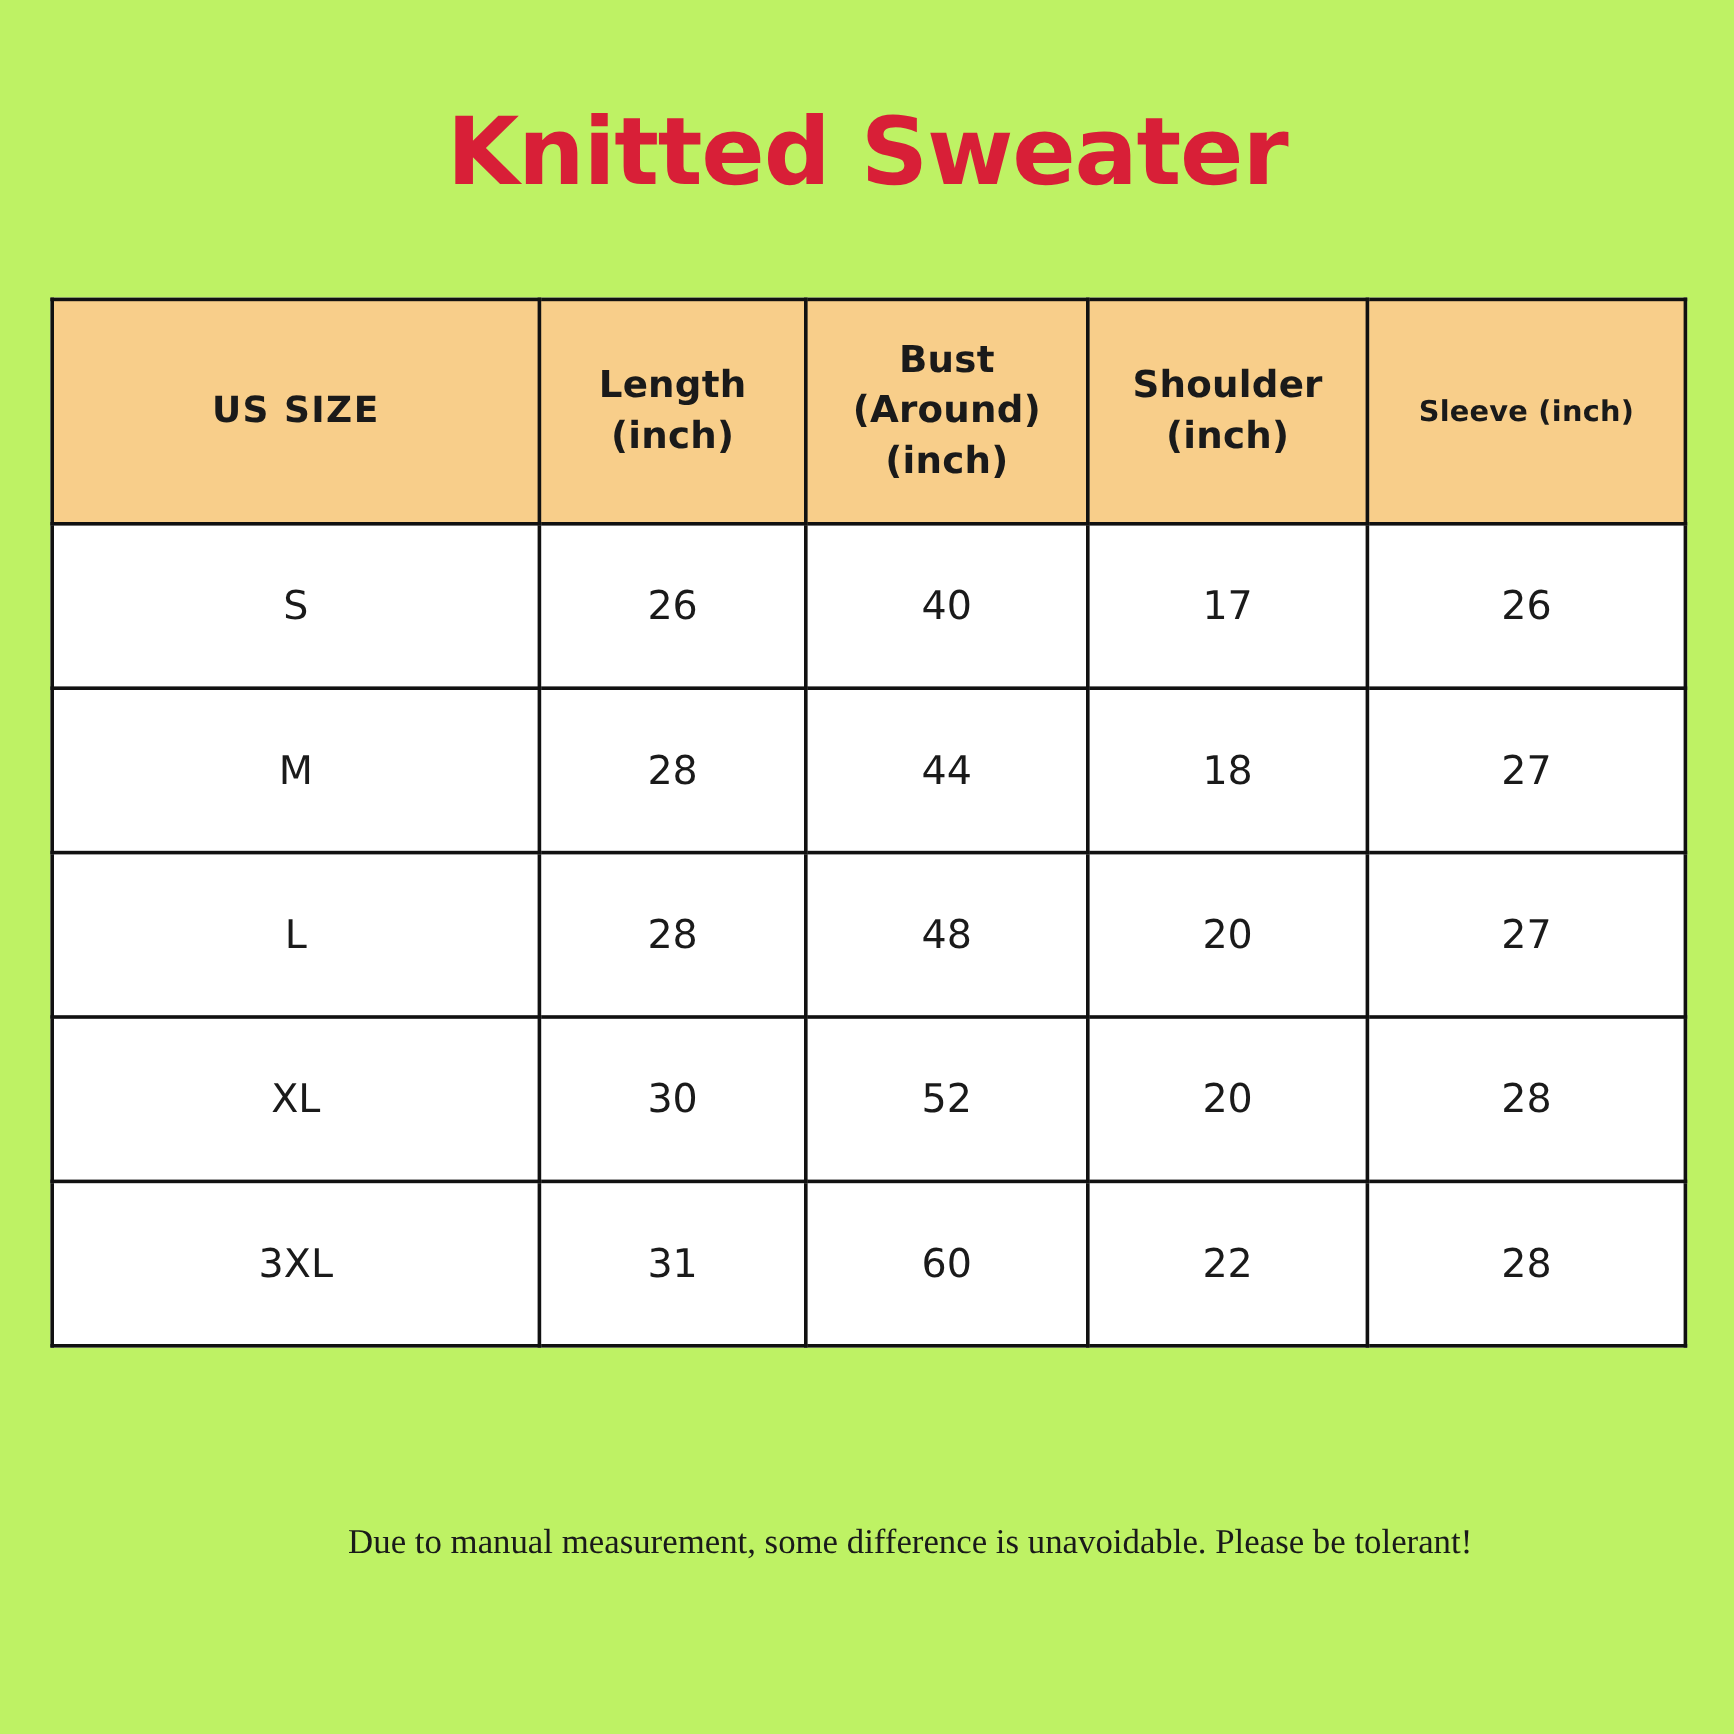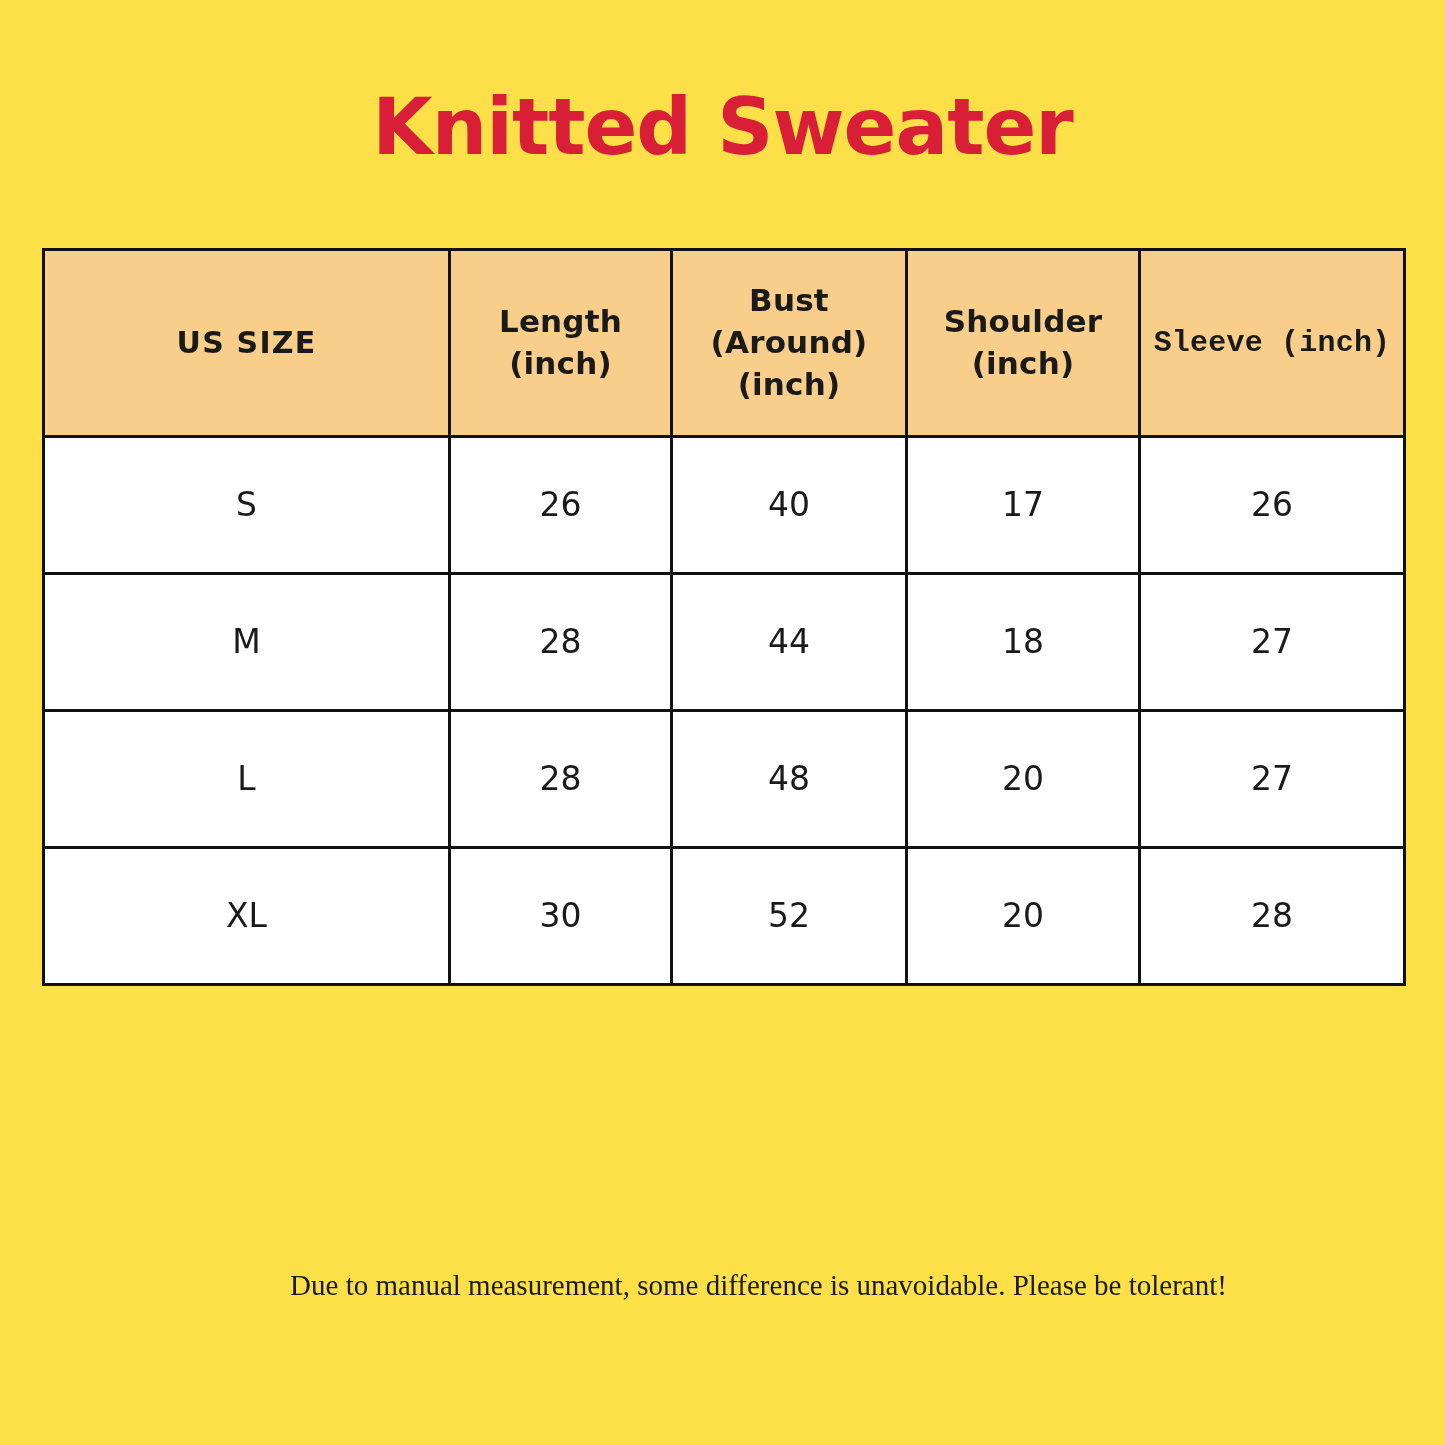--- a/index.html
+++ b/index.html
@@ -11,21 +11,21 @@
     height: 1445px;
     background: #ffffff;
     font-family: "Liberation Sans", sans-serif;
     overflow: hidden;
   }
 
   .page {
     position: relative;
     width: 1445px;
     height: 1445px;
-    background: #fde047;
+    background: #bef264;
     box-sizing: border-box;
   }
 
   
   .title {
     position: absolute;
     left: 0;
     top: 88px;
     width: 1445px;
     text-align: center;
@@ -79,22 +79,21 @@
     letter-spacing: 0.2px;
   }
 
   thead th.hdr-ussize {
     font-size: 30px;
     letter-spacing: 1.2px;
     text-align: center;
   }
 
   thead th.hdr-sleeve {
-    font-size: 30px;
-    font-family: Liberation Mono, monospace;
+    font-size: 24px;
   }
 
   tbody td {
     height: 134px;
     font-family: "DejaVu Sans", sans-serif;
     font-weight: 400;
     font-size: 33px;
     line-height: 1.2;
     background: #ffffff;
   }
@@ -172,19 +171,26 @@
           <td>20</td>
           <td>27</td>
         </tr>
         <tr>
           <td>XL</td>
           <td>30</td>
           <td>52</td>
           <td>20</td>
           <td>28</td>
         </tr>
+        <tr>
+          <td>3XL</td>
+          <td>31</td>
+          <td>60</td>
+          <td>22</td>
+          <td>28</td>
+        </tr>
       </tbody>
     </table>
   </div>
 
   <div class="note">Due to manual measurement, some difference is unavoidable. Please be tolerant!</div>
 
 </div>
 
 </body></html>

